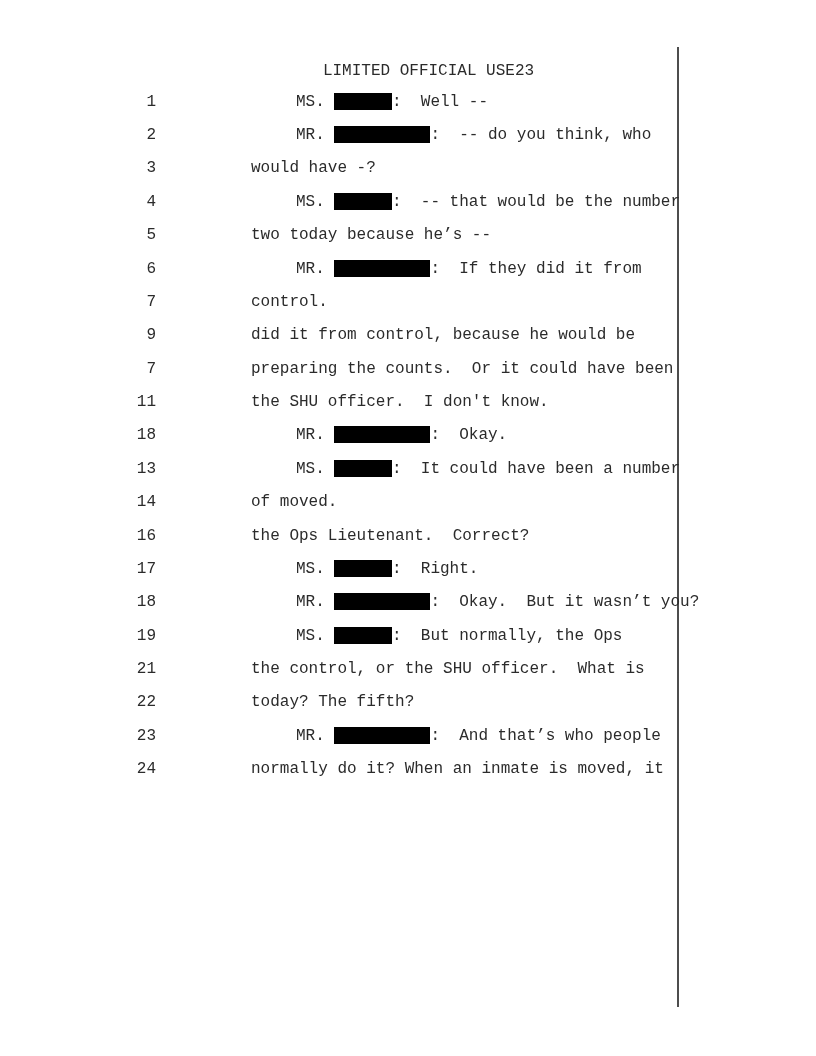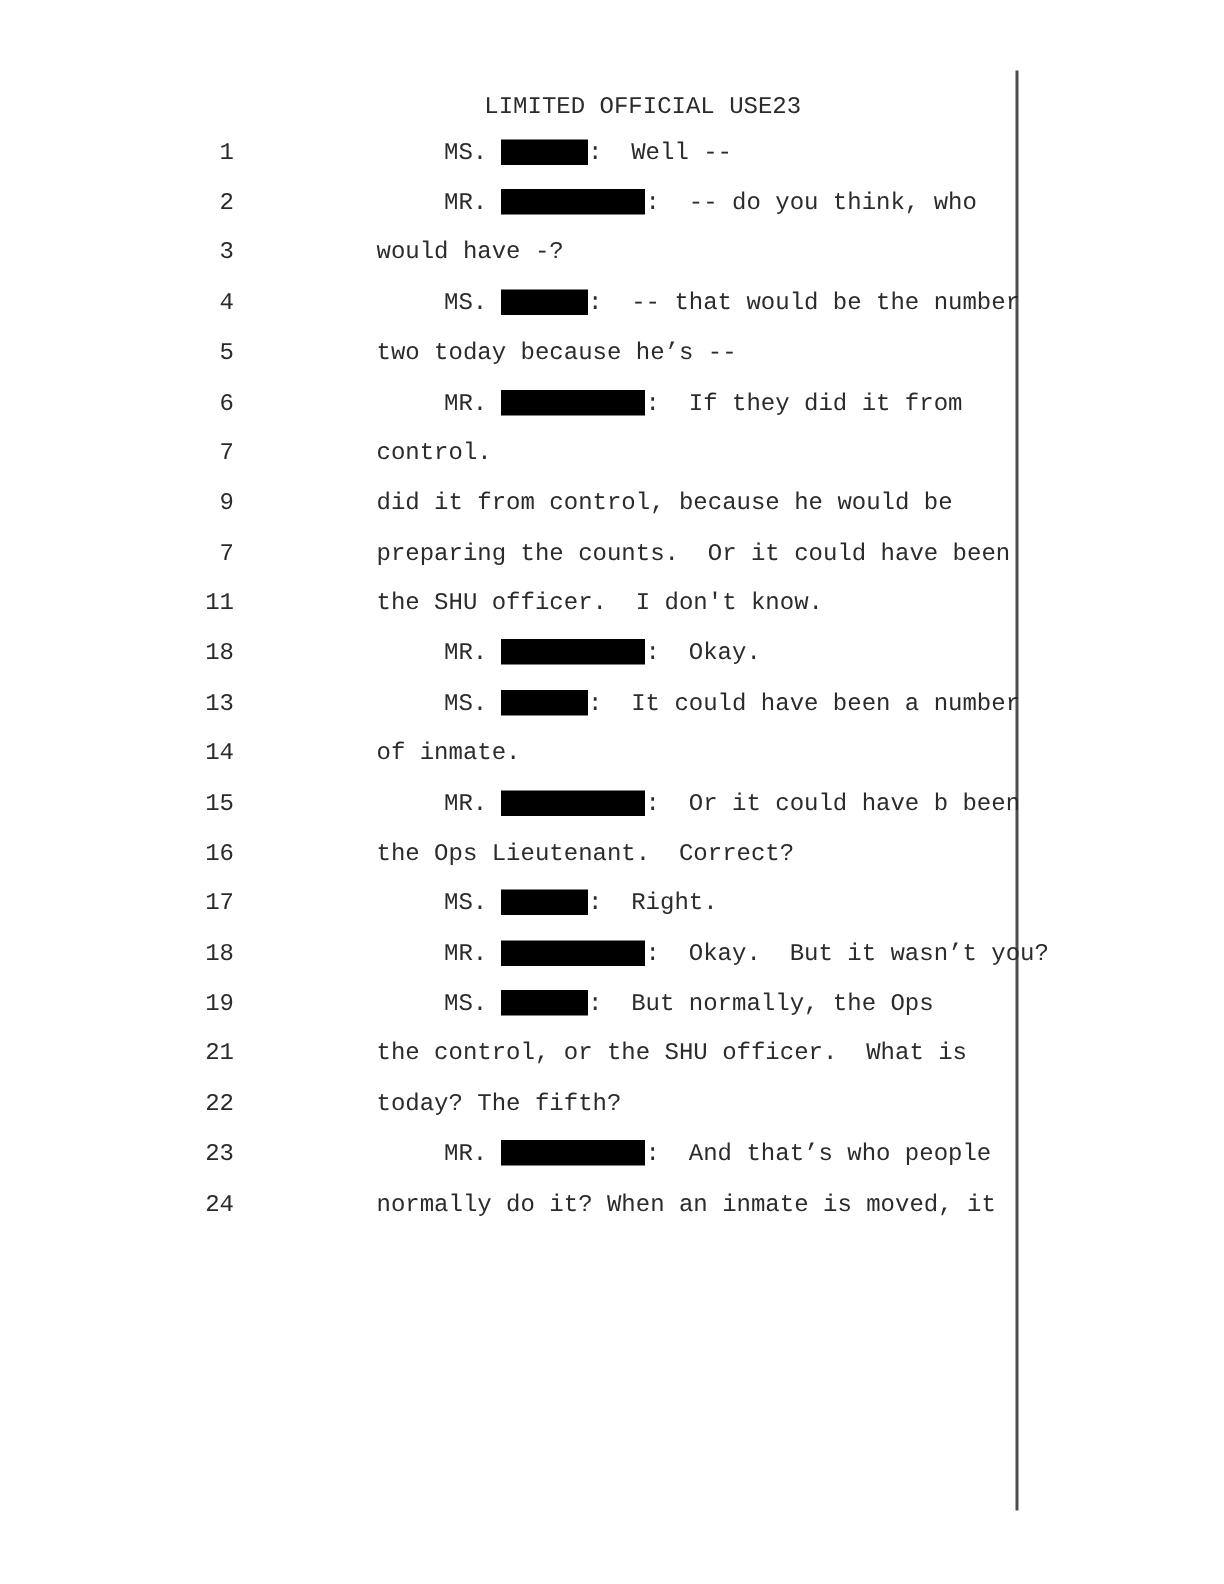--- a/index.html
+++ b/index.html
@@ -78,22 +78,21 @@
       <div class="line"><span class="lnum">3</span><span class="ltext">would have -?</span></div>
       <div class="line"><span class="lnum">4</span><span class="ltext indented"><span>MS. </span><span class="redaction" style="width: 57.6px; background: rgb(0, 0, 0);"></span><span>:  -- that would be the number</span></span></div>
       <div class="line"><span class="lnum">5</span><span class="ltext">two today because he’s --</span></div>
       <div class="line"><span class="lnum">6</span><span class="ltext indented"><span>MR. </span><span class="redaction" style="width: 96px; background: rgb(0, 0, 0);"></span><span>:  If they did it from</span></span></div>
       <div class="line"><span class="lnum">7</span><span class="ltext">control.</span></div>
       <div class="line"><span class="lnum">9</span><span class="ltext">did it from control, because he would be</span></div>
       <div class="line"><span class="lnum">7</span><span class="ltext">preparing the counts.  Or it could have been</span></div>
       <div class="line"><span class="lnum">11</span><span class="ltext">the SHU officer.  I don't know.</span></div>
       <div class="line"><span class="lnum">18</span><span class="ltext indented"><span>MR. </span><span class="redaction" style="width: 96px; background: rgb(0, 0, 0);"></span><span>:  Okay.</span></span></div>
       <div class="line"><span class="lnum">13</span><span class="ltext indented"><span>MS. </span><span class="redaction" style="width: 57.6px; background: rgb(0, 0, 0);"></span><span>:  It could have been a number</span></span></div>
-      <div class="line"><span class="lnum">14</span><span class="ltext">of inmate.</span></div>
-      <div class="line"><span class="lnum">15</span><span class="ltext indented"><span>MR. </span><span class="redaction" style="width: 96px; background: rgb(0, 0, 0);"></span><span>:  Or it could have b been</span></span></div>
+      <div class="line"><span class="lnum">14</span><span class="ltext">of moved.</span></div>
       <div class="line"><span class="lnum">16</span><span class="ltext">the Ops Lieutenant.  Correct?</span></div>
       <div class="line"><span class="lnum">17</span><span class="ltext indented"><span>MS. </span><span class="redaction" style="width: 57.6px; background: rgb(0, 0, 0);"></span><span>:  Right.</span></span></div>
       <div class="line"><span class="lnum">18</span><span class="ltext indented"><span>MR. </span><span class="redaction" style="width: 96px; background: rgb(0, 0, 0);"></span><span>:  Okay.  But it wasn’t you?</span></span></div>
       <div class="line"><span class="lnum">19</span><span class="ltext indented"><span>MS. </span><span class="redaction" style="width: 57.6px; background: rgb(0, 0, 0);"></span><span>:  But normally, the Ops</span></span></div>
       <div class="line"><span class="lnum">21</span><span class="ltext">the control, or the SHU officer.  What is</span></div>
       <div class="line"><span class="lnum">22</span><span class="ltext">today? The fifth?</span></div>
       <div class="line"><span class="lnum">23</span><span class="ltext indented"><span>MR. </span><span class="redaction" style="width: 96px; background: rgb(0, 0, 0);"></span><span>:  And that’s who people</span></span></div>
       <div class="line"><span class="lnum">24</span><span class="ltext">normally do it? When an inmate is moved, it</span></div>
     </main>
 </div>

